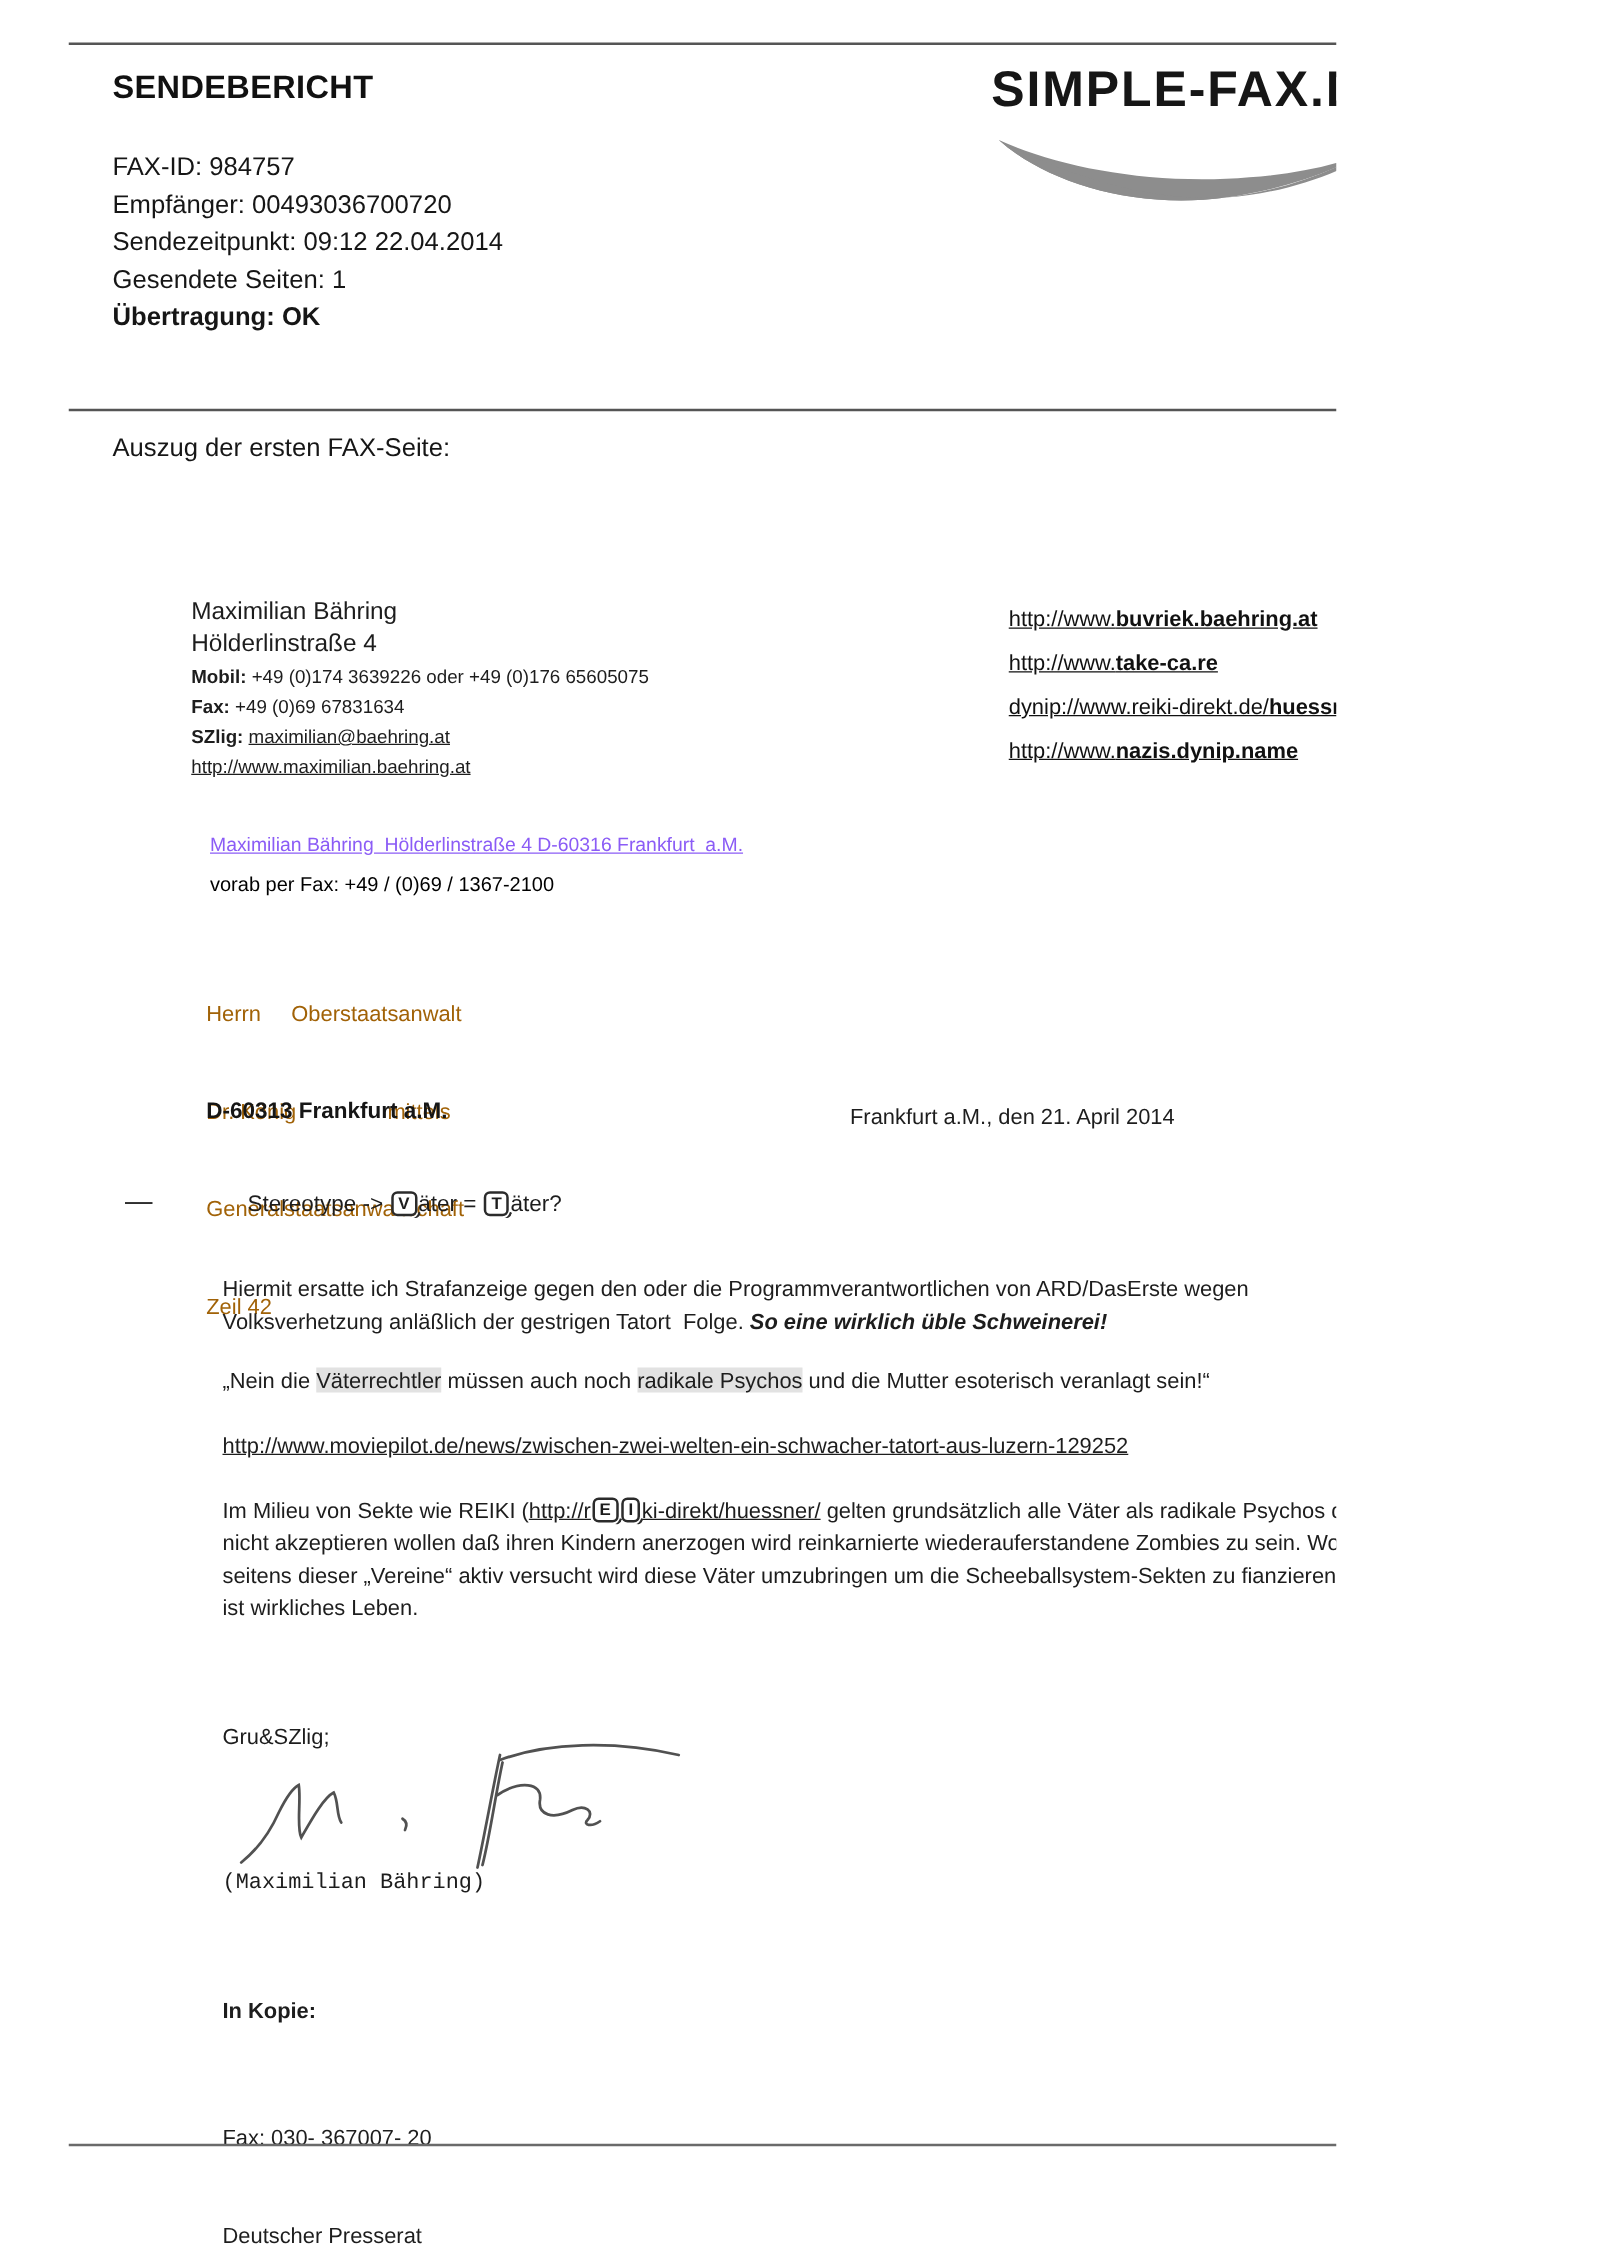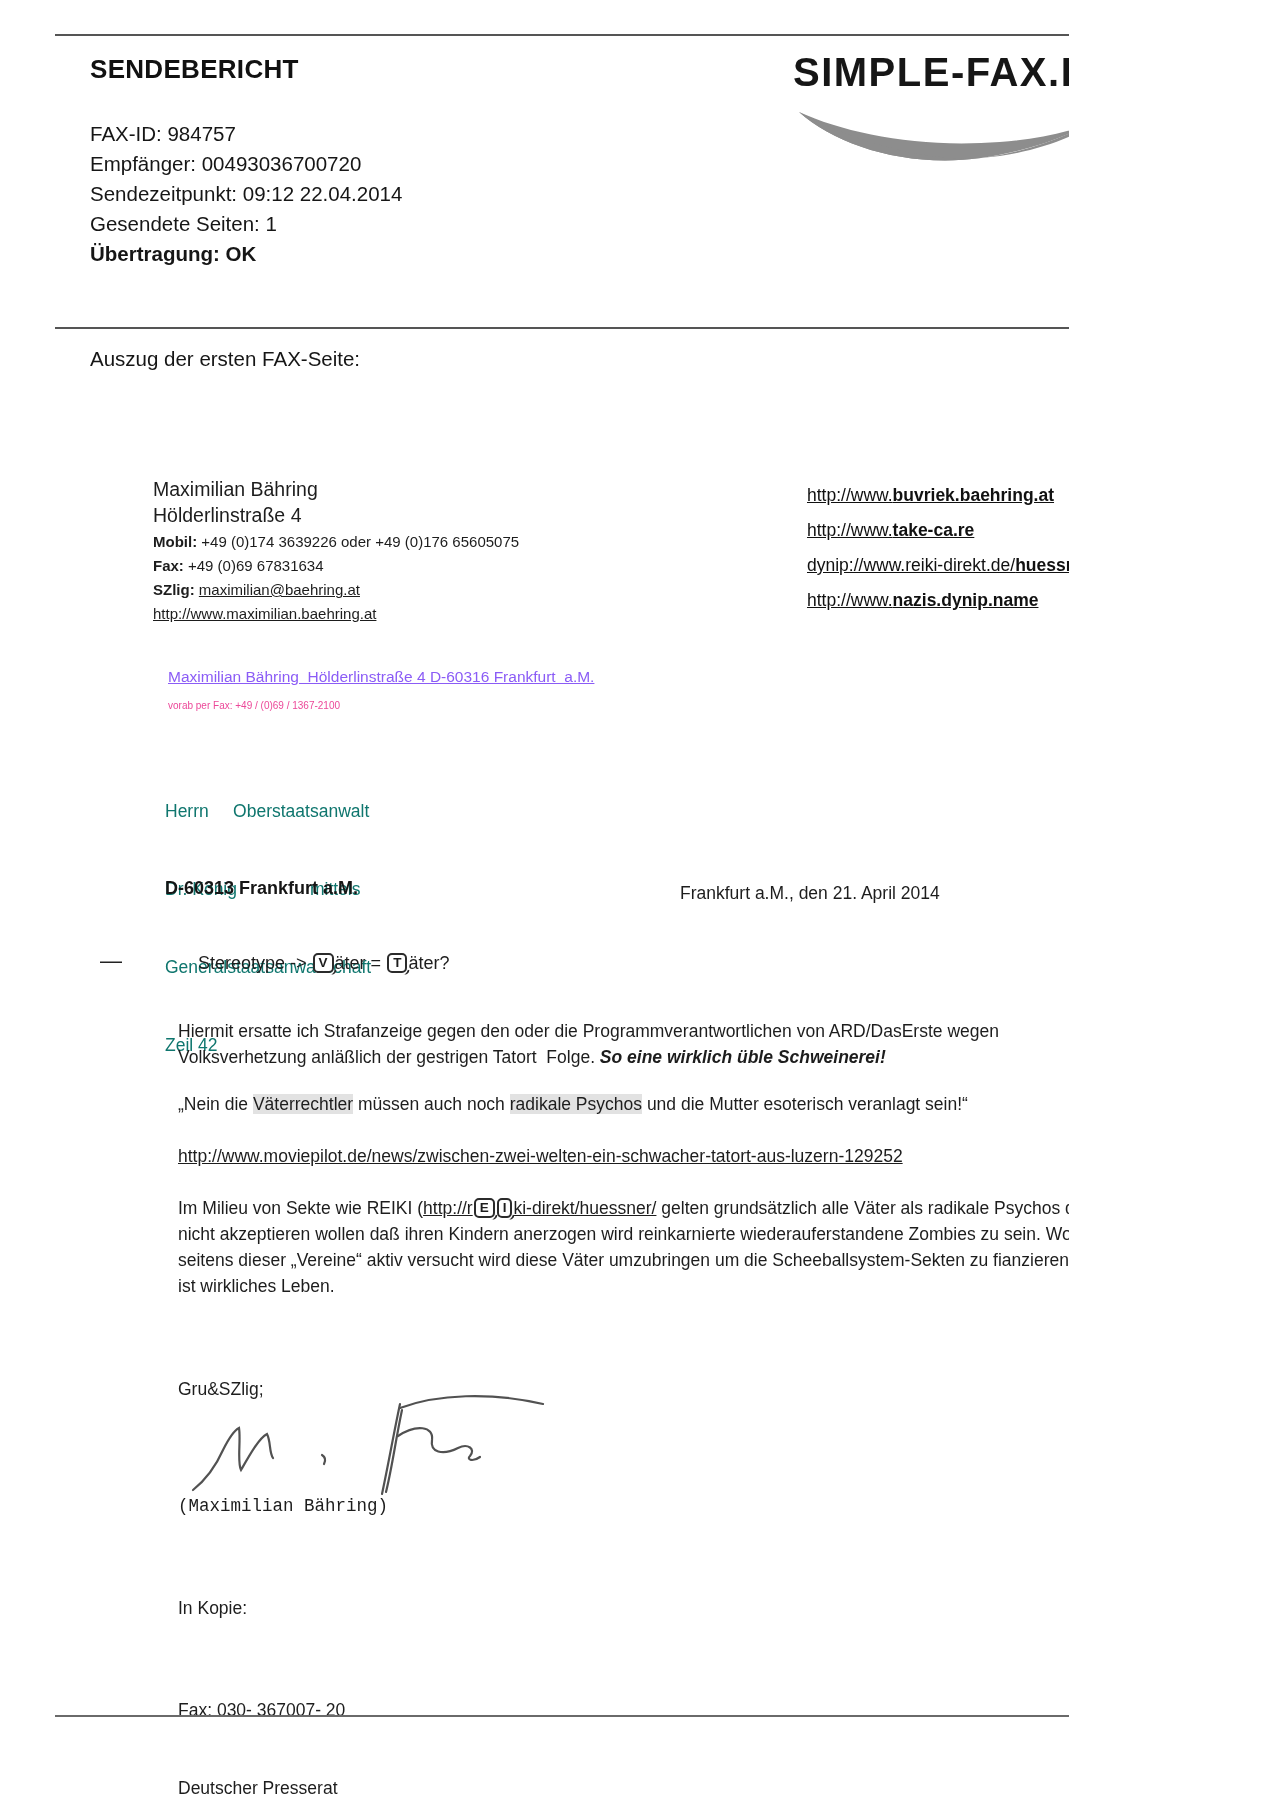--- a/index.html
+++ b/index.html
@@ -30,24 +30,24 @@
   .sender .small{font-size:15px;line-height:21px;margin-top:3px;}
   .sender .lbl{font-weight:bold;}
   .u{text-decoration:underline;}
 
   .weblinks{position:absolute;left:807px;top:478px;font-size:17.5px;line-height:35px;color:#111;}
   .weblinks .wl{text-decoration:underline;white-space:nowrap;}
   .weblinks b{font-weight:bold;}
 
   .addr-line{position:absolute;left:168px;top:668px;font-size:15.5px;white-space:pre;
              text-decoration:underline;color:#8b5cf6;}
-  .vorab{position:absolute;left:168px;top:700px;font-size:10px;color:#ec4899;}
+  .vorab{position:absolute;left:168px;top:700px;font-size:16px;color:#000000;}
 
   .recipient{position:absolute;left:165px;top:746px;font-size:17.5px;line-height:26px;
-             white-space:pre;color:#0f766e;}
+             white-space:pre;color:#a16207;}
   .recipient-city{position:absolute;left:165px;top:878px;font-size:18px;font-weight:bold;color:#161616;}
   .date-line{position:absolute;left:680px;top:883px;font-size:17.5px;color:#1d1d1d;}
 
   .subject-dash{position:absolute;left:100px;top:948px;font-size:22px;color:#222;}
   .subject{position:absolute;left:198px;top:953px;font-size:18px;color:#1d1d1d;white-space:pre-wrap;}
 
   .keycap{display:inline-block;position:relative;border:2px solid #2b2b2b;border-radius:5px;
           padding:0 4px 1px 4px;font-weight:bold;font-size:13.5px;line-height:15px;
           vertical-align:2px;background:#fff;margin:0 1px;}
   .keycap::after{content:"";position:absolute;right:-4px;bottom:-4px;width:4px;height:6px;
@@ -59,21 +59,21 @@
   .bi{font-weight:bold;font-style:italic;}
   #quote-line{top:1091px;}
   .hl{background:#e2e2e2;}
   #article-url{top:1143px;text-decoration:underline;white-space:nowrap;}
   #para2{top:1195px;}
   .inline-link{text-decoration:underline;}
 
   #closing{top:1376px;}
   .sig{position:absolute;left:185px;top:1392px;}
   #sig-name{top:1493px;font-family:Liberation Mono, monospace;}
-  #copy-label{top:1595px;}
+  #copy-label{top:1595px;font-weight:bold;}
   #copy-lines{top:1645px;}
 </style>
 </head>
 <body>
 
 <div class="page">
 
   <div class="rule" id="rule-top"></div>
 
   <div class="title">SENDEBERICHT</div>

